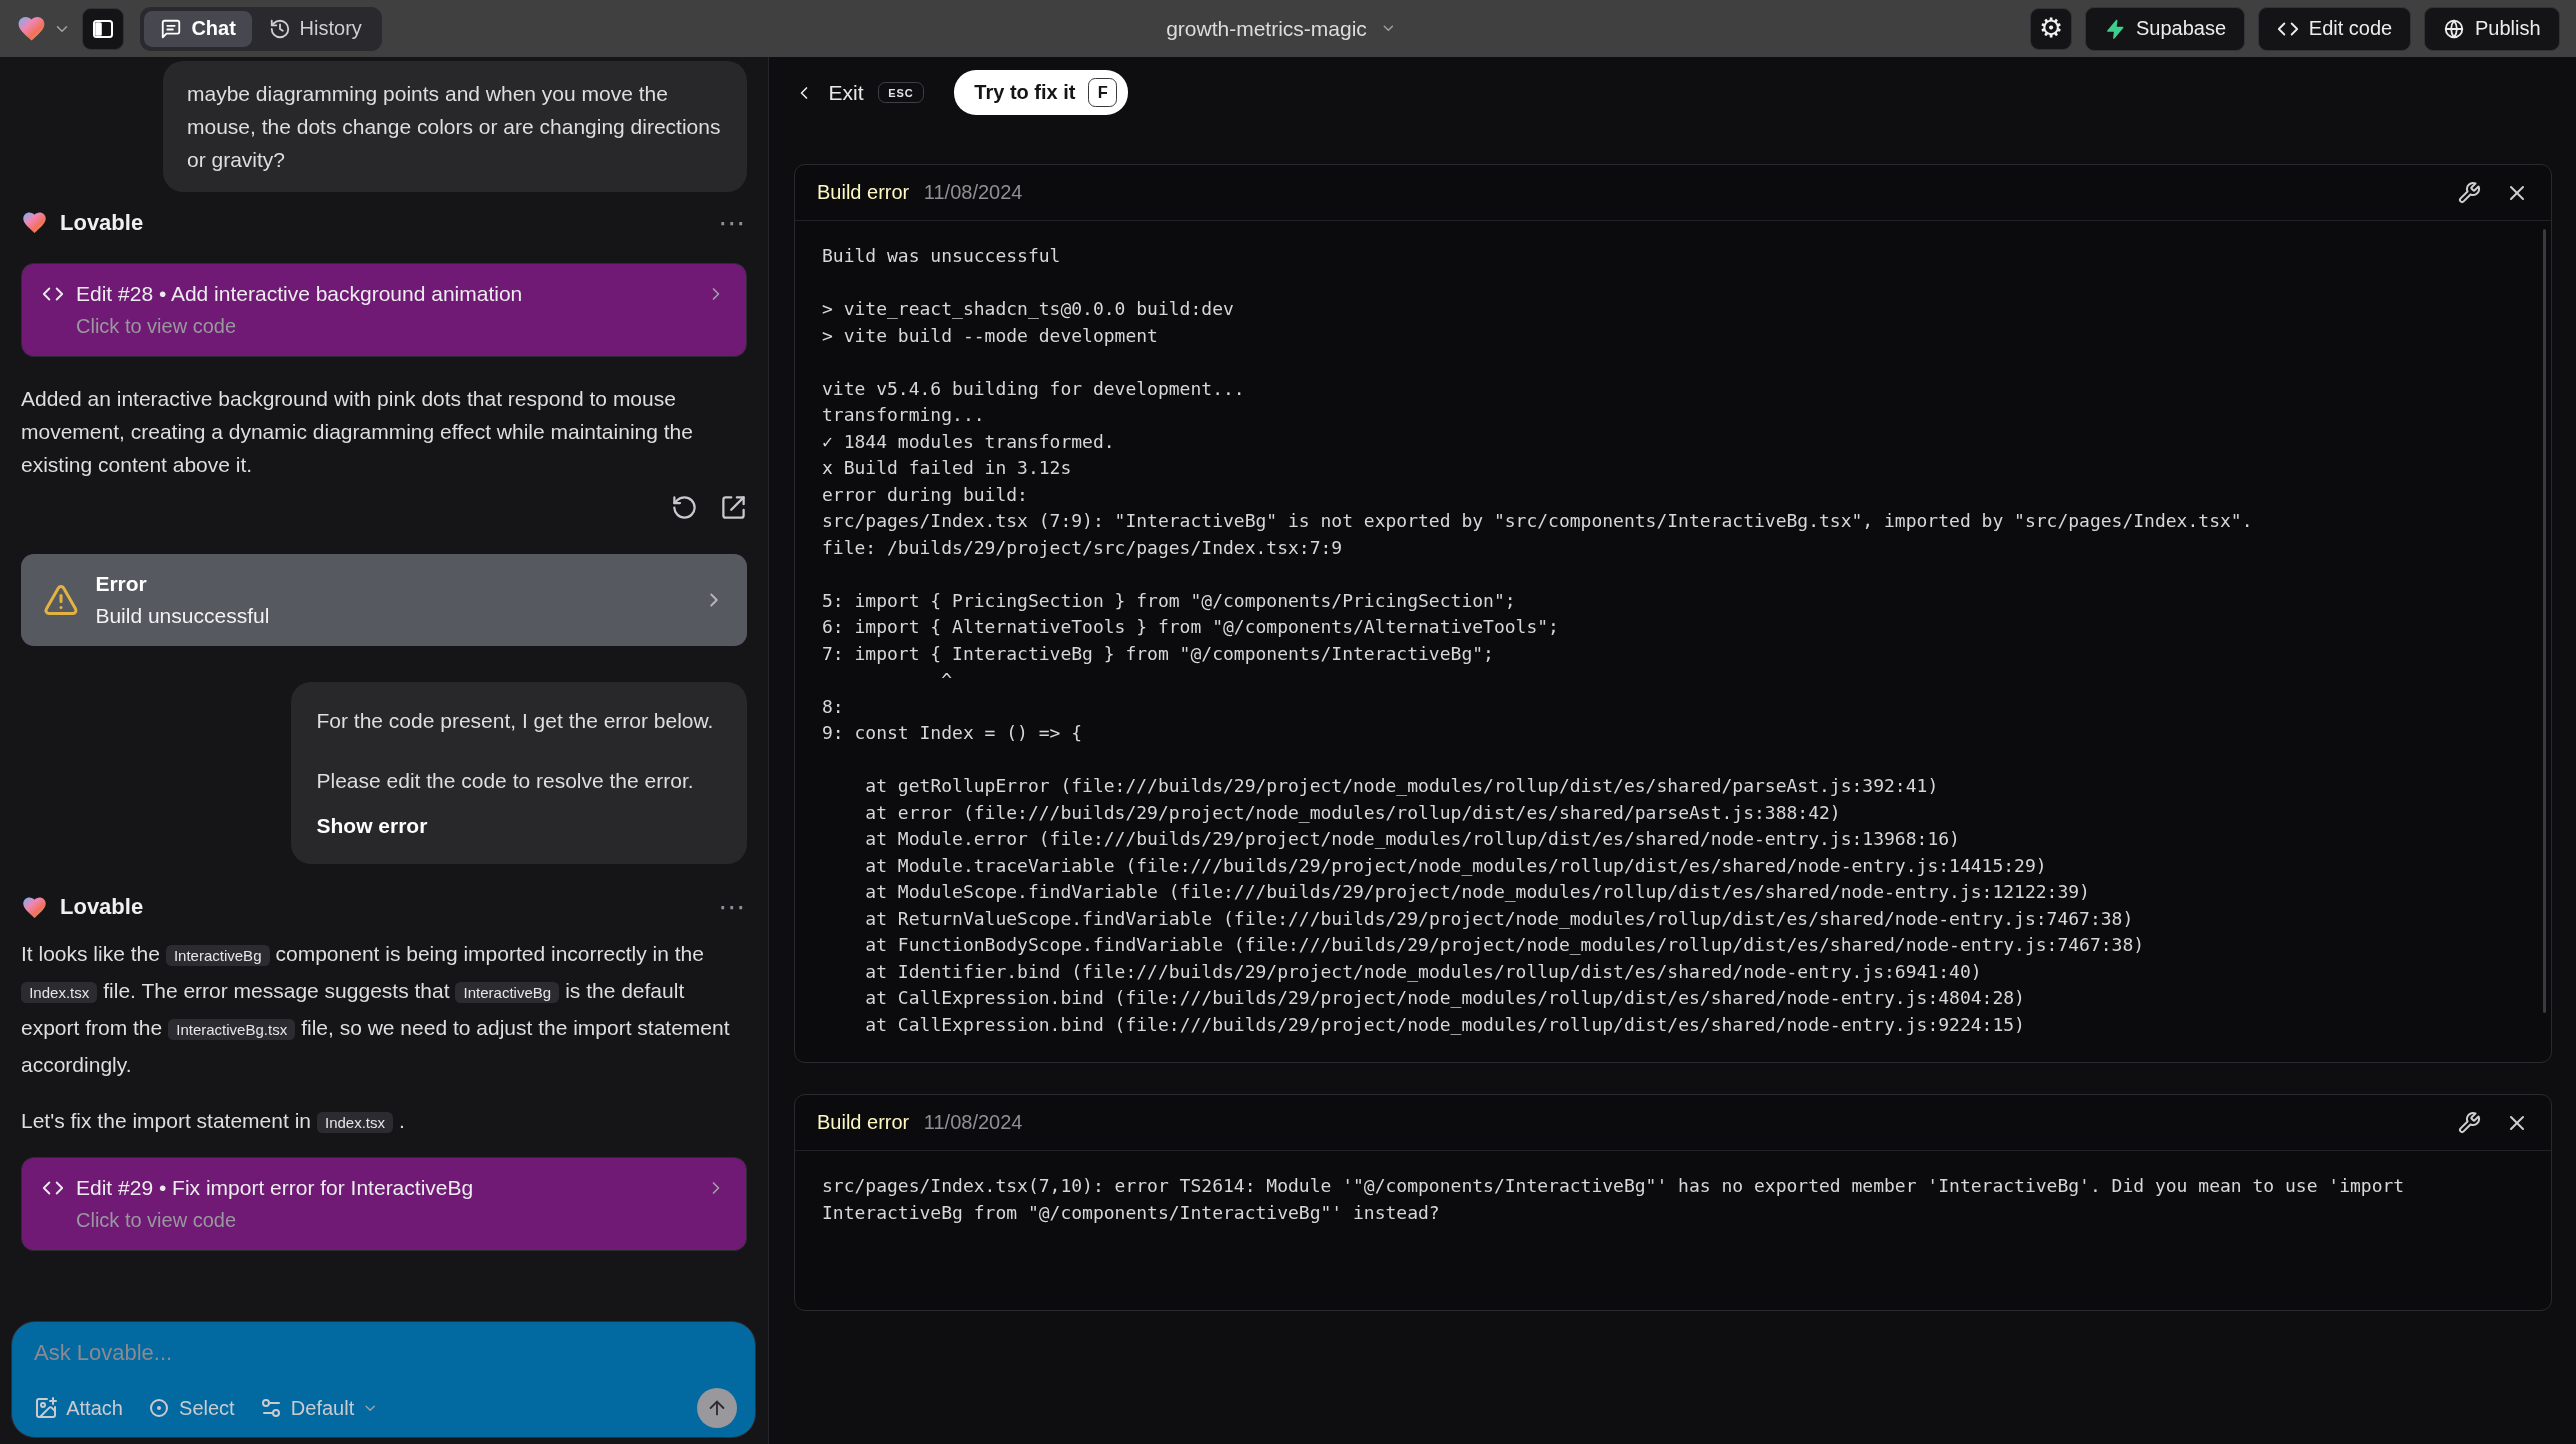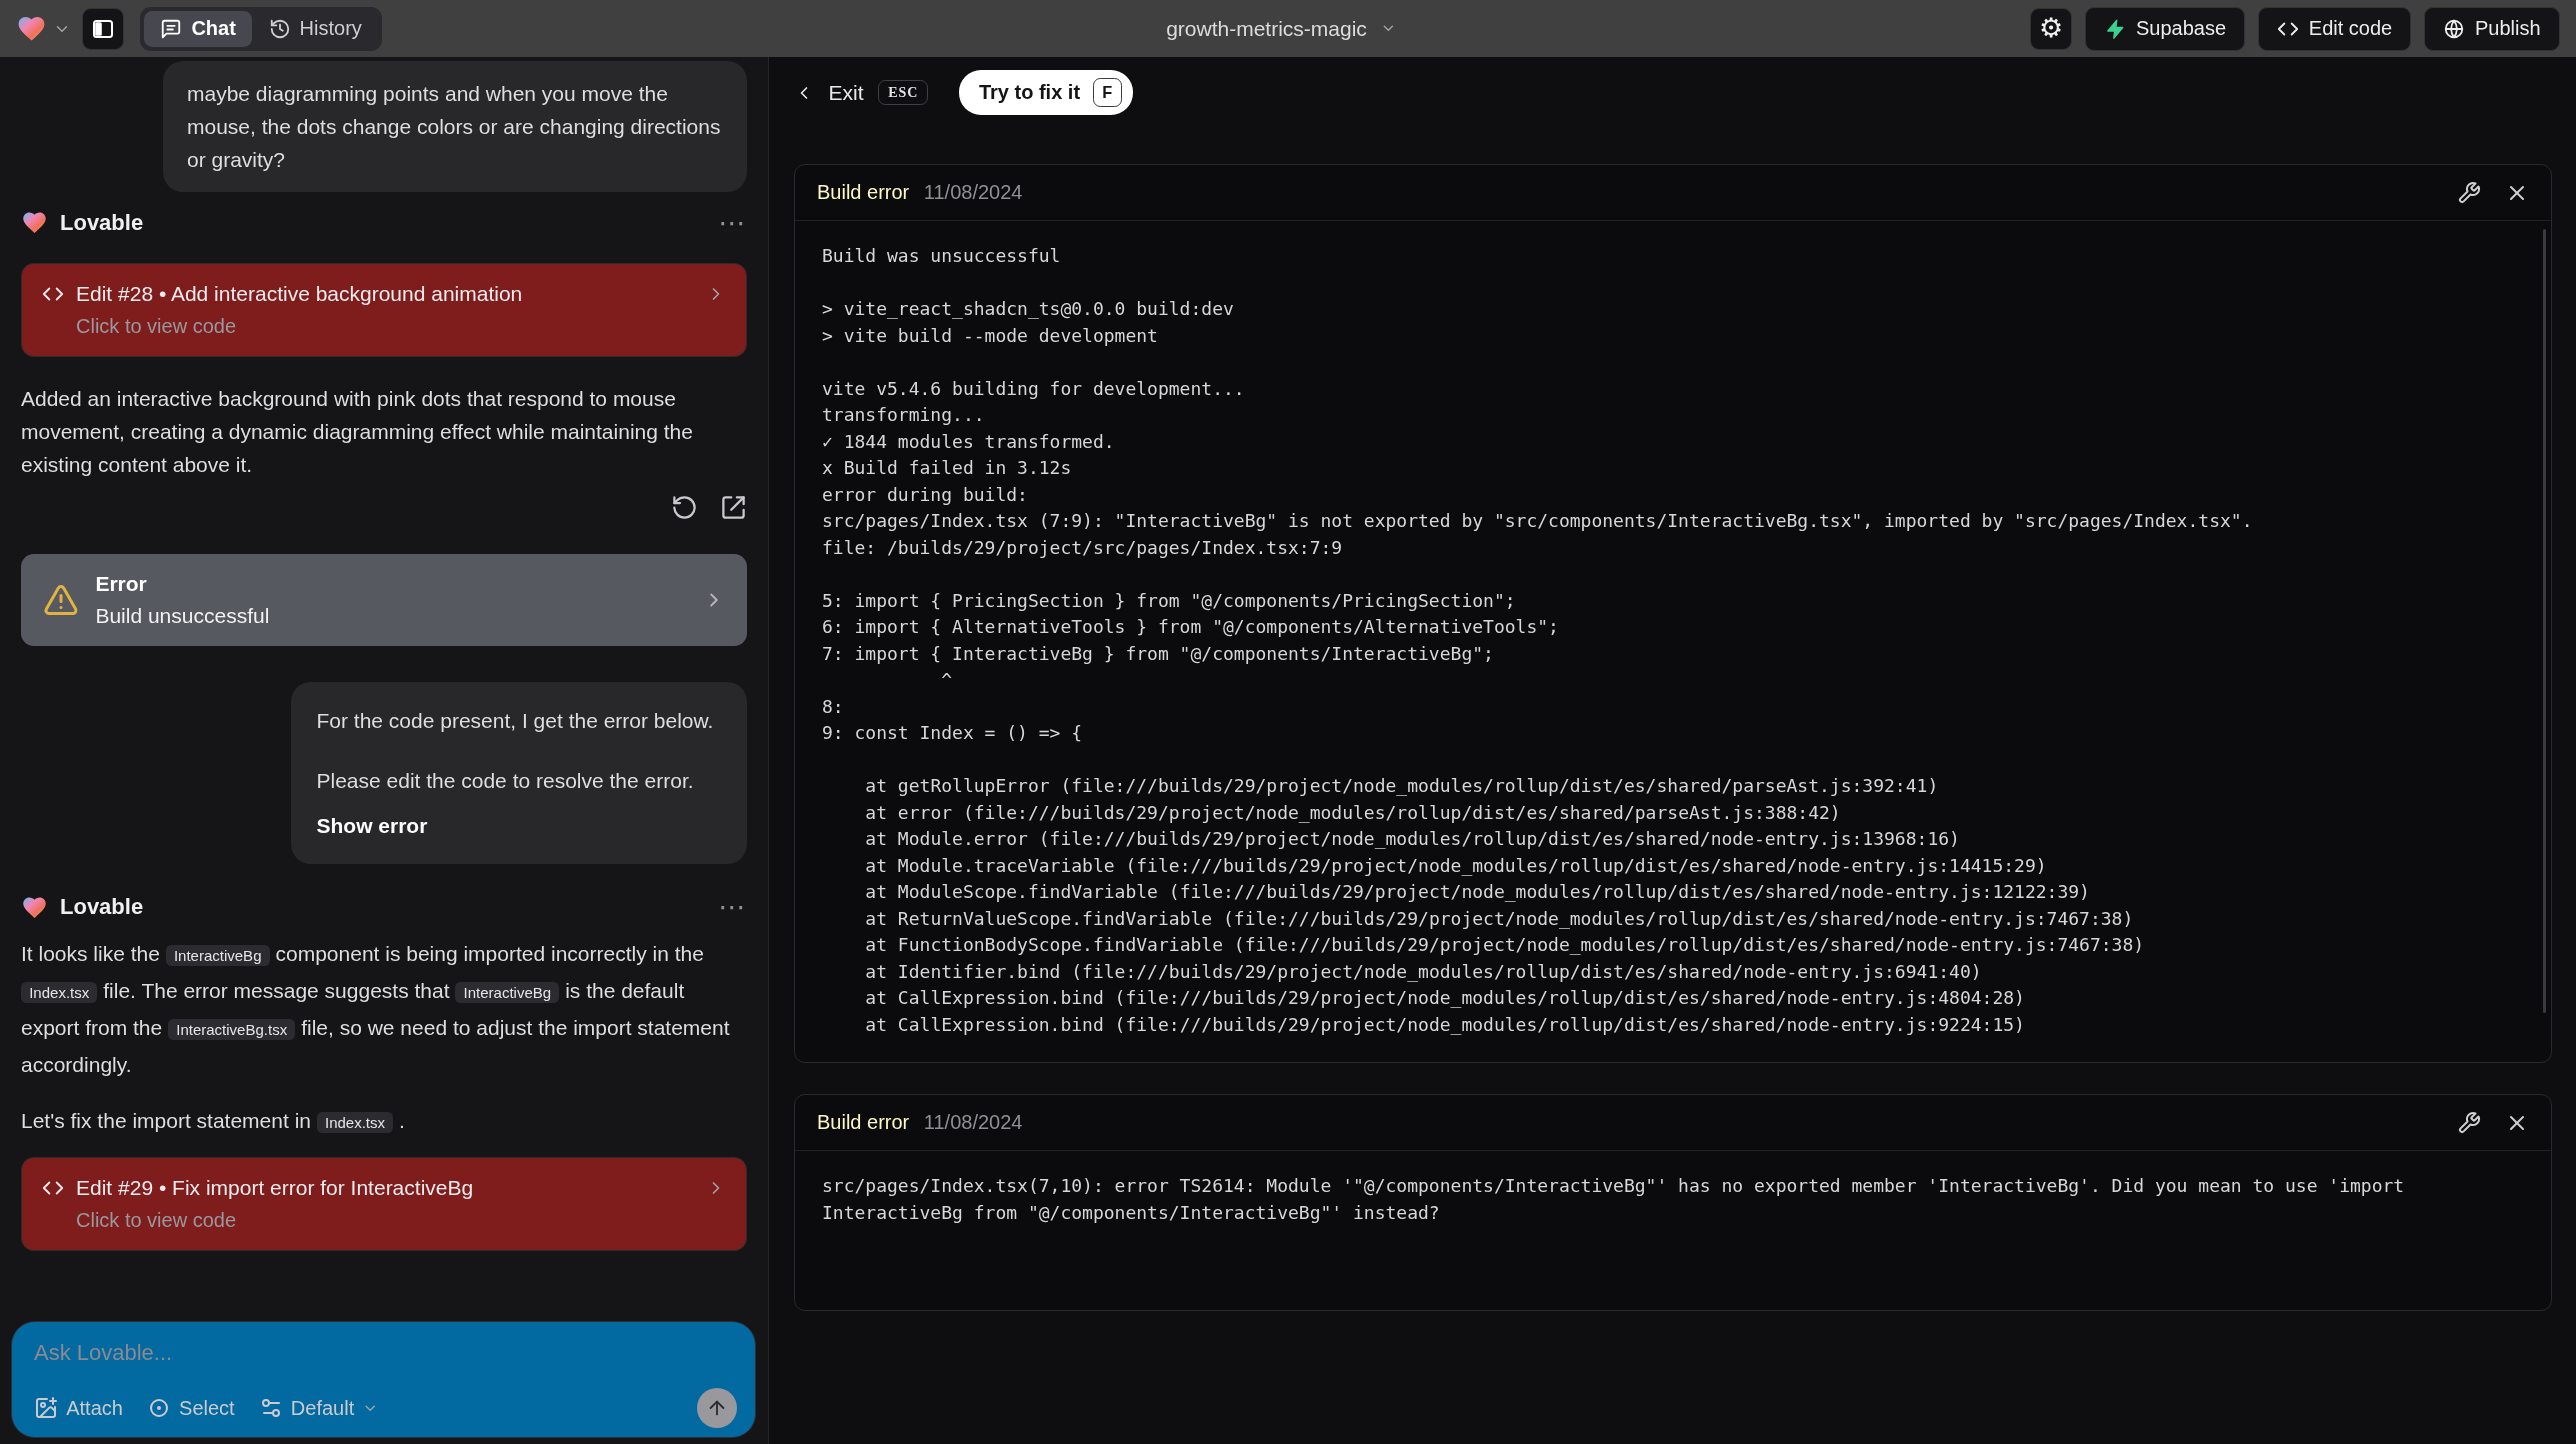--- a/index.html
+++ b/index.html
@@ -37,21 +37,21 @@
   .chat-scroll { position:absolute; inset:0; padding:0 21px; overflow:hidden; }
   .bubble { background:#28282b; border-radius:20px; padding:16.4px 24px; color:#dededf;
     font-size:21px; line-height:33px; }
   .bubble-1 { margin:3.6px 0 0 auto; max-width:584px; }
   .bot-row { display:flex; align-items:center; gap:12px; margin-top:14.6px; }
   .bot-name { font-size:22px; font-weight:600; color:#f0f0f2; }
   .more-dots { margin-left:auto; color:#8f8f95; font-size:27px; letter-spacing:1.8px; }
   .msg { margin-top:12.8px; font-size:21px; line-height:33px; color:#dededf; }
   .code-chip { font-family:Liberation Sans, sans-serif; font-size:15px; background:#2b2b30;
     border-radius:5.5px; padding:1.8px 8.2px; color:#e6e6e8; }
-  .edit-card { margin-top:24px; background:#7f1d1d; border:0.9px solid #2c2c31; border-radius:12.8px;
+  .edit-card { margin-top:24px; background:#701a75; border:0.9px solid #2c2c31; border-radius:12.8px;
     padding:18px 20px; }
   .edit-row { display:flex; align-items:center; gap:12px; color:#ececee; font-size:21px; }
   .edit-title { flex:1; }
   .edit-sub { margin-left:34px; margin-top:9px; color:#98989e; font-size:20px; }
   .util-row { margin-top:12.8px; display:flex; justify-content:flex-end; gap:22px; color:#c9c9cd; }
   .util-row .u-btn { color:#c9c9cd; }
   .error-card { margin-top:33px; background:#565960; border-radius:12.8px; padding:18px 22px;
     display:flex; align-items:center; gap:16.4px; }
   .error-texts { flex:1; }
   .error-title { font-size:21px; font-weight:600; color:#ffffff; }
@@ -75,22 +75,22 @@
   .composer textarea::placeholder { color:#8a8a90; }
   .composer-row { display:flex; align-items:center; gap:24px; margin-top:5.5px; color:#cbcbcf; }
   .c-act { display:flex; align-items:center; gap:8.2px; font-size:20px; color:#cbcbcf; }
   .send-btn { margin-left:auto; width:40px; height:40px; border-radius:50%; background:#98989d;
     display:flex; align-items:center; justify-content:center; color:#2a2a2e; }
 
   
   .preview { position:absolute; top:57px; left:770px; right:0; bottom:0; background:#0e0e10; padding:0 24px; }
   .pv-header { height:71px; display:flex; align-items:center; gap:18px; }
   .pv-exit { display:flex; align-items:center; gap:14.6px; color:#e8e8ea; font-size:21px; }
-  .key-badge { border:0.9px solid #3f3f45; border-radius:7.3px; padding:3.6px 9px; font-size:14px;
-    font-weight:700; letter-spacing:0.9px; color:#e3e3e6;font-family:Liberation Serif, serif; }
+  .key-badge { border:0.9px solid #3f3f45; border-radius:7.3px; padding:3.6px 9px; font-size:11px;
+    font-weight:700; letter-spacing:0.9px; color:#e3e3e6; }
   .fix-btn { display:flex; align-items:center; gap:12.8px; background:#ffffff; color:#151517;
     border-radius:22px; padding:8.2px 11px 8.2px 20px; font-size:20px; font-weight:600; margin-left:12.8px; }
   .fix-key { border:1.4px solid #3a3a3e; border-radius:7.3px; width:29px; height:29px;
     display:flex; align-items:center; justify-content:center; font-size:16.4px; font-weight:700; color:#151517; }
   .panel { margin-top:36px; border:0.9px solid #2a2a2e; border-radius:11px; background:#0b0b0d; position:relative; }
   .panel + .panel { margin-top:31px; }
   .panel-head { display:flex; align-items:center; padding:15.5px 22px; border-bottom:0.9px solid #222226; }
   .panel-title { font-size:20px; color:#fef9c3; }
   .panel-date { font-size:20px; color:#8f8f94; margin-left:14.6px; }
   .panel-icons { margin-left:auto; display:flex; align-items:center; gap:24px; color:#cfcfd2; }

